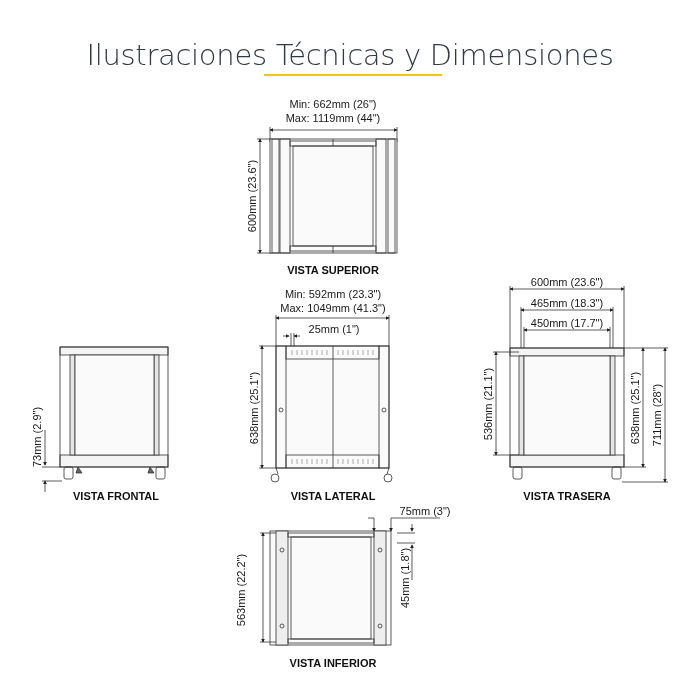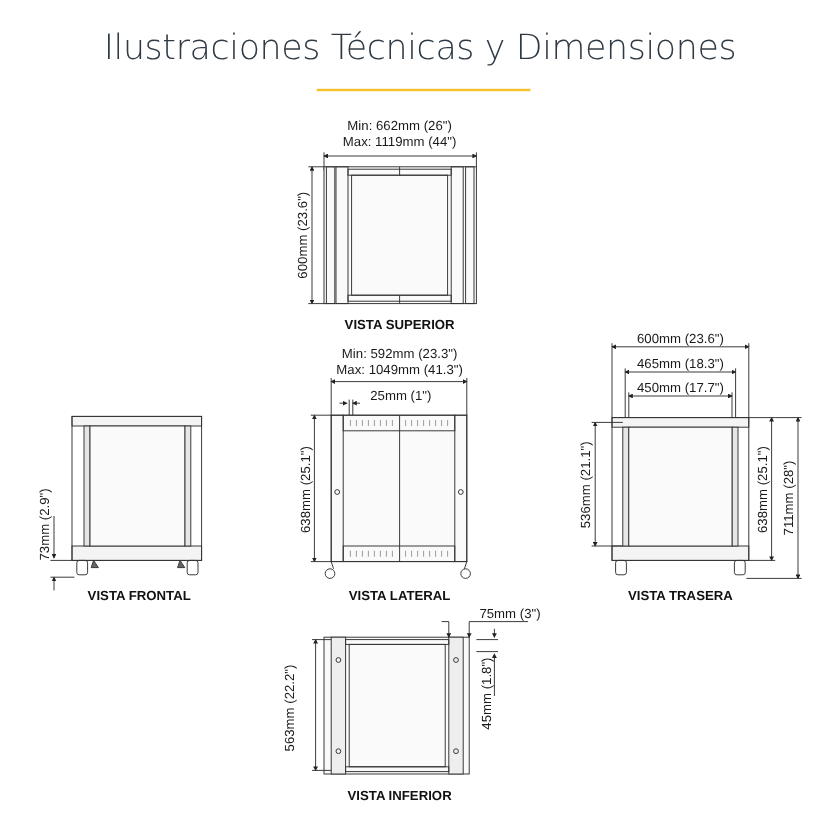--- a/index.html
+++ b/index.html
@@ -1,17 +1,17 @@
 <!DOCTYPE html>
 <html><head>
 <meta charset="utf-8">
 <style>
   html,body{margin:0;padding:0;background:#fff;}
   body{width:700px;height:700px;position:relative;overflow:hidden;font-family:"Liberation Sans",sans-serif;color:#222;}
-  .title{position:absolute;top:22px;left:0;width:700px;text-align:center;font-size:29px;font-weight:300;color:#2f3a44;letter-spacing:-0.3px;font-family:"DejaVu Sans",sans-serif;}
+  .title{position:absolute;top:38px;left:0;width:700px;text-align:center;font-size:29px;font-weight:300;color:#2f3a44;letter-spacing:-0.3px;font-family:"DejaVu Sans",sans-serif;}
   .title-underline{position:absolute;top:74px;left:264px;width:178px;height:2px;background:#f5c02a;}
   svg{position:absolute;left:0;top:0;}
   .lbl{font-family:"Liberation Sans",sans-serif;font-size:11px;fill:#1a1a1a;}
   .vlbl{font-family:"Liberation Sans",sans-serif;font-size:11px;font-weight:bold;fill:#111;}
 </style>
 </head>
 <body>
 
 <div class="title">Ilustraciones Técnicas y Dimensiones</div>
 <div class="title-underline"></div>

